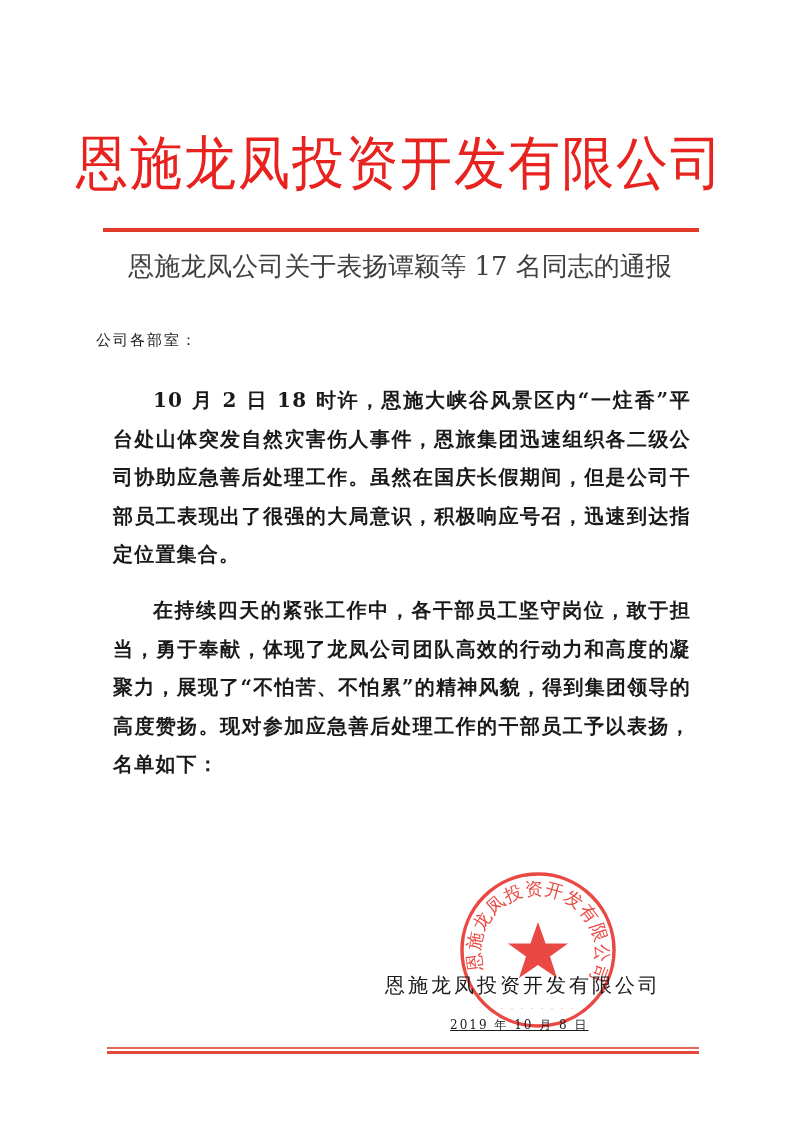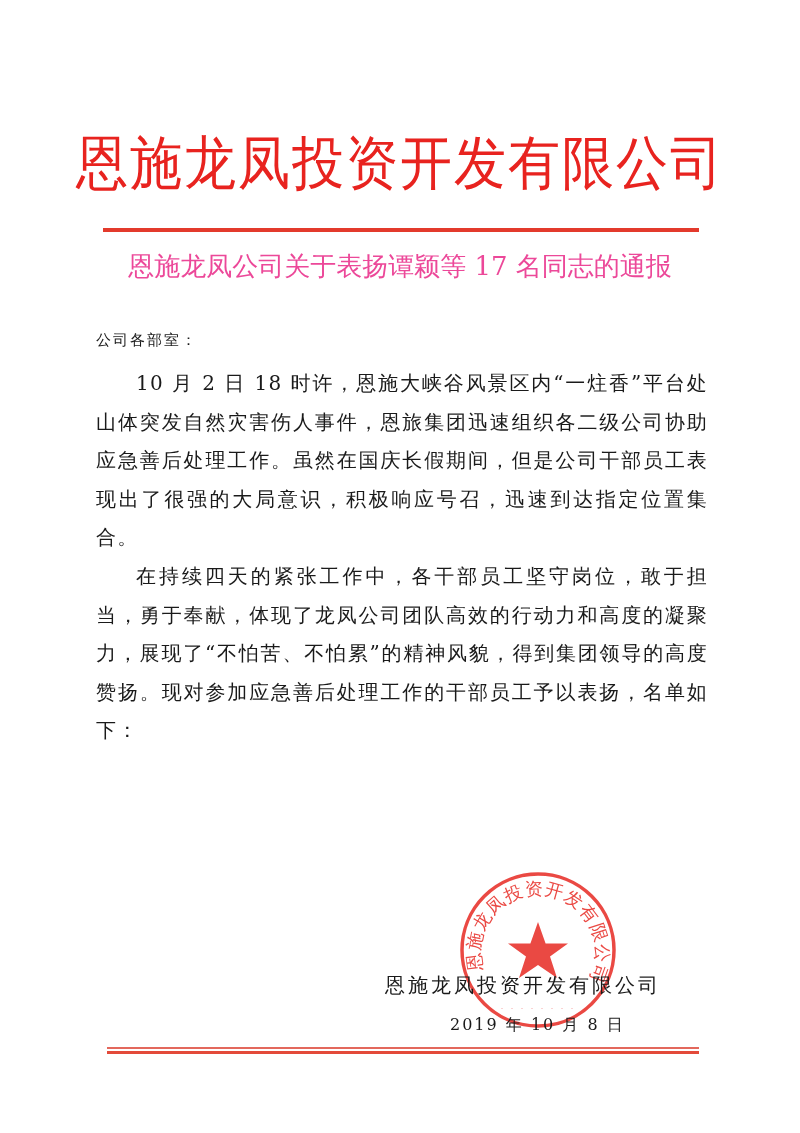--- a/index.html
+++ b/index.html
@@ -37,62 +37,64 @@
       background: #e33a2c;
     }
     .doc-title {
       position: absolute;
       left: 0;
       top: 246px;
       width: 800px;
       text-align: center;
       font-size: 26px;
       line-height: 40px;
-      color: #ec4899;
+      color: #404040;
     }
     .salutation {
       position: absolute;
       left: 96px;
       top: 325px;
       font-size: 15px;
       line-height: 30px;
       letter-spacing: 2px;
     }
     .body-text {
       position: absolute;
       left: 96px;
       top: 364px;
       width: 612px;
       font-size: 20px;
       line-height: 38.6px;
       letter-spacing: 1.2px;
     }
     .body-text p {
-      margin: 0;
+      margin: 17px;
       text-indent: 2em;
       text-align: justify;
+      font-weight: bold;
     }
     .body-text p.names {
       letter-spacing: 2.5px;
     }
     .signature {
       position: absolute;
       left: 385px;
       top: 970px;
       font-size: 20px;
       line-height: 30px;
       letter-spacing: 3px;
     }
     .date {
       position: absolute;
       left: 450px;
       top: 1010px;
-      font-size: 16px;
+      font-size: 12px;
       line-height: 30px;
       letter-spacing: 2px;
+      text-decoration: underline;
     }
     .rule-bottom {
       position: absolute;
       left: 107px;
       top: 1047px;
       width: 592px;
       height: 7px;
     }
     .rule-bottom .l1 {
       position: absolute; left: 0; top: 0; width: 100%; height: 2px; background: #e3685c;

